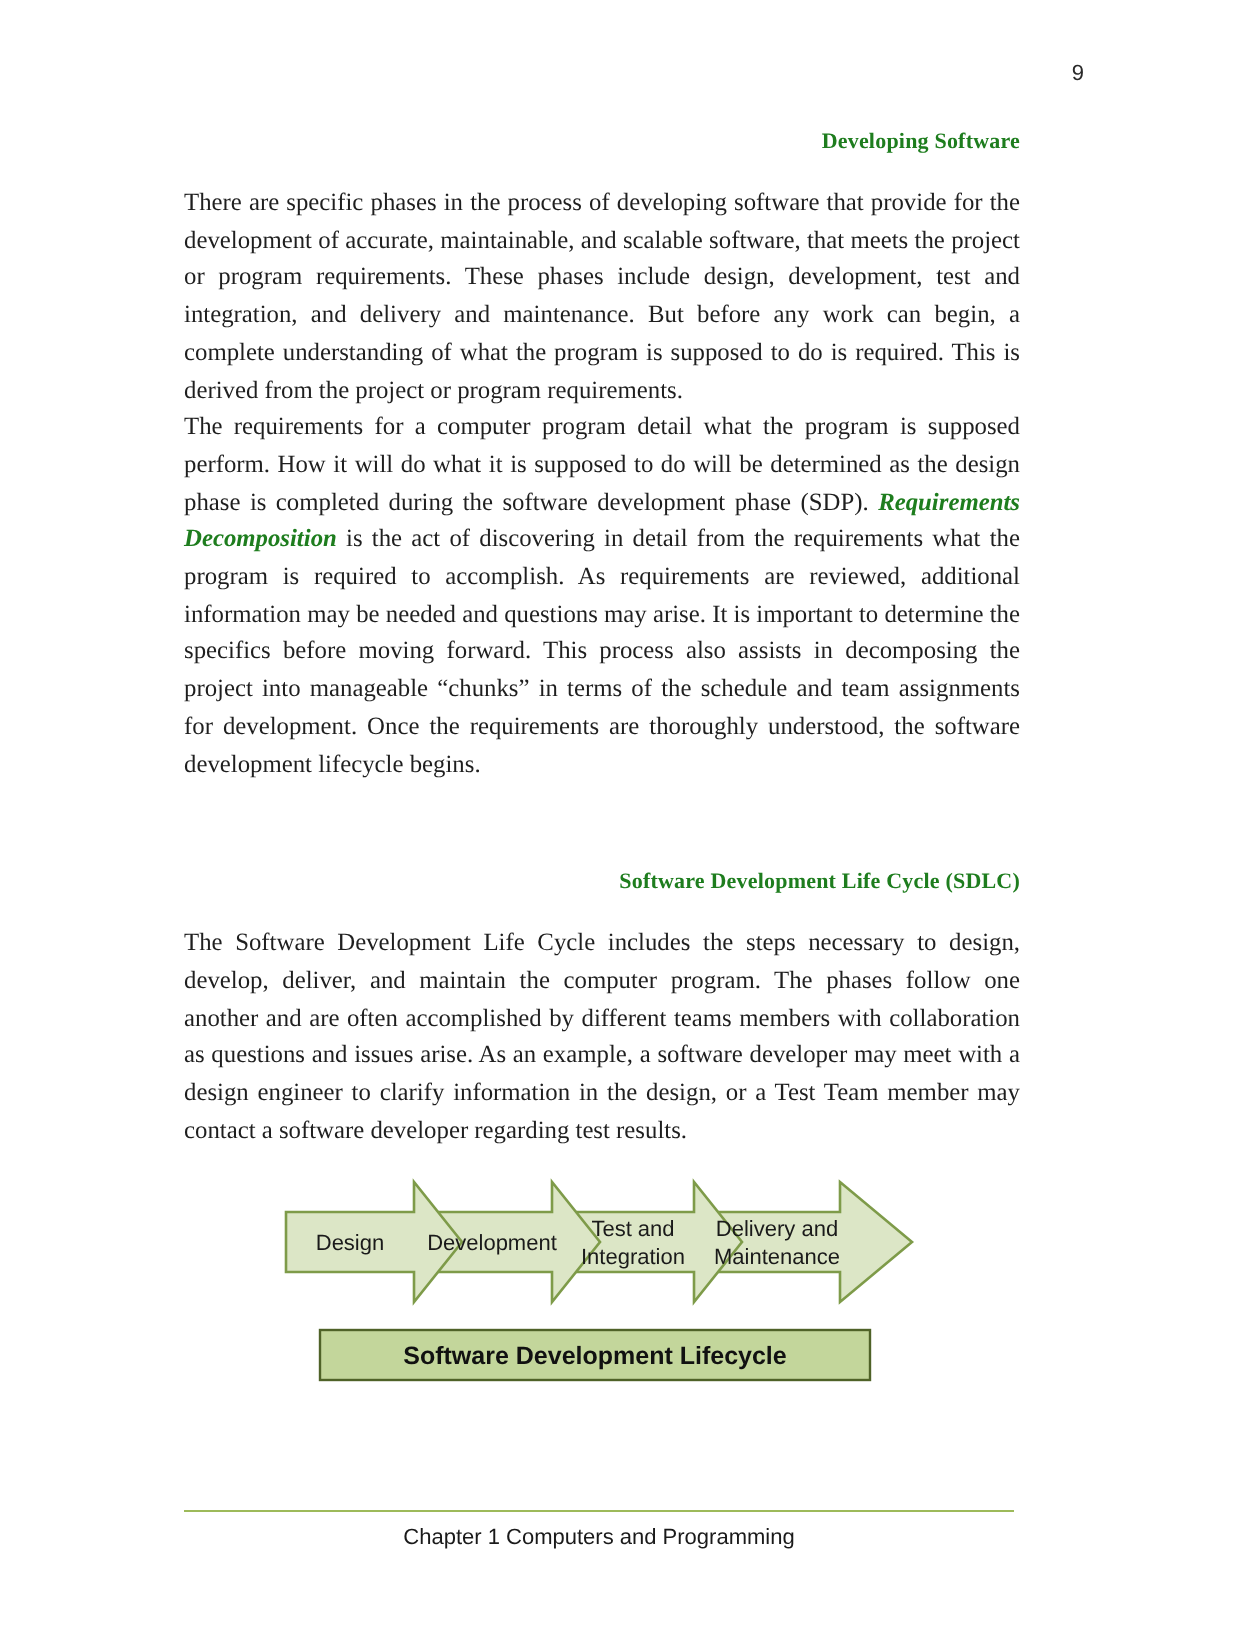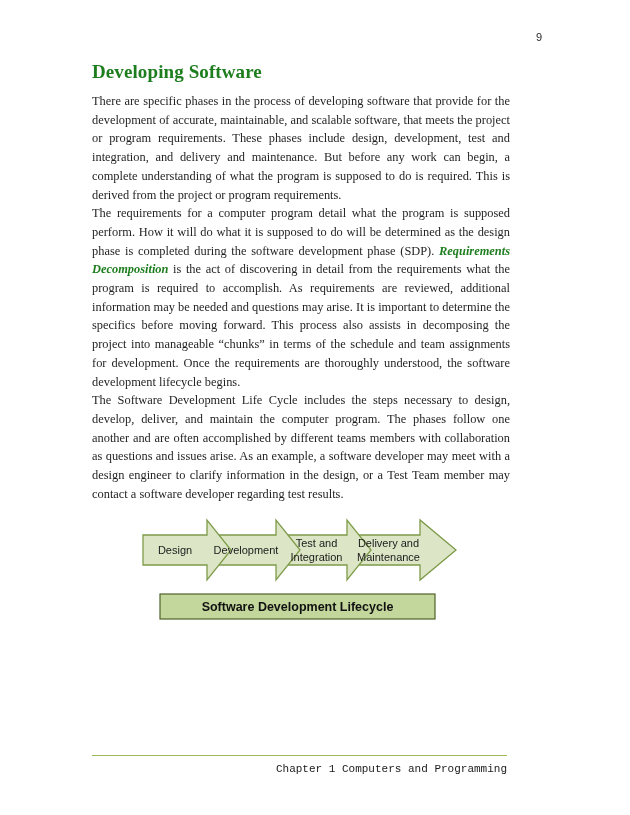--- a/index.html
+++ b/index.html
@@ -23,25 +23,26 @@
   .page-number{
     position:absolute;top:31px;right:88px;
     font-family:"Liberation Sans", sans-serif;
     font-size:11px;color:#2a2a2a;
   }
   .content{
     padding:63px 120px 0 92px;
   }
   h2.sec{
     color:var(--heading-green,#1e7d1e);
-    font-size:19px;
+    font-size:11px;
     line-height:17px;
     font-weight:700;
     margin:42px 0 12px 0;
     letter-spacing:0.1px;
+    text-align:right;
   }
   h2.sec.first{margin-top:0;}
   p.body{
     font-size:12.4px;
     line-height:18.7px;
     text-align:justify;
     margin:0;
   }
   .emphasis{
     color:var(--heading-green,#1e7d1e);
@@ -65,40 +66,41 @@
     left:92px;
     top:755px;
     width:415px;
   }
   .footer-rule{
     border-top:1px solid var(--footer-rule,#9dba5a);
     height:0;
   }
   .footer-text{
     padding-top:7px;
-    text-align:right;
-    font-family:Liberation Mono, monospace;
+    text-align:center;
+    font-family:Liberation Sans, sans-serif;
     font-size:11px;
     color:#1a1a1a;
   }
 </style>
 </head>
 <body>
 
 <div class="page">
 
   <div class="page-number">9</div>
 
   <div class="content">
 
     <h2 class="sec first">Developing Software</h2>
     <p class="body">There are specific phases in the process of developing software that provide for the development of accurate, maintainable, and scalable software, that meets the project or program requirements.  These phases include design, development, test and integration, and delivery and maintenance. But before any work can begin, a complete understanding of what the program is supposed to do is required.  This is derived from the project or program requirements.</p>
 
     <p class="body"><span>The requirements for a computer program detail what the program is supposed perform.  How it will do what it is supposed to do will be determined as the design phase is completed during the software development phase (SDP). </span><span class="emphasis">Requirements Decomposition</span><span> is the act of discovering in detail from the requirements what the program is required to accomplish.  As requirements are reviewed, additional information may be needed and questions may arise.  It is important to determine the specifics before moving forward.  This process also assists in decomposing the project into manageable “chunks” in terms of the schedule and team assignments for development.  Once the requirements are thoroughly understood, the software development lifecycle begins.</span></p>
 
+    <h2 class="sec">Software Development Life Cycle (SDLC)</h2>
     <p class="body">The Software Development Life Cycle includes the steps necessary to design, develop, deliver, and maintain the computer program.  The phases follow one another and are often accomplished by different teams members with collaboration as questions and issues arise.  As an example, a software developer may meet with a design engineer to clarify information in the design, or a Test Team member may contact a software developer regarding test results.</p>
 
     <svg class="diagram" width="418" height="112" viewBox="0 0 418 112" xmlns="http://www.w3.org/2000/svg">
 
       <polygon points="265,22 328,22 328,7 364,37 328,67 328,52 265,52" style="fill:var(--arrow-fill);stroke:var(--arrow-border);stroke-width:1.3;stroke-linejoin:miter;"></polygon>
       <polygon points="194,22 255,22 255,7 279,37 255,67 255,52 194,52" style="fill:var(--arrow-fill);stroke:var(--arrow-border);stroke-width:1.3;stroke-linejoin:miter;"></polygon>
       <polygon points="124,22 184,22 184,7 208,37 184,67 184,52 124,52" style="fill:var(--arrow-fill);stroke:var(--arrow-border);stroke-width:1.3;stroke-linejoin:miter;"></polygon>
       <polygon points="51,22 115,22 115,7 139,37 115,67 115,52 51,52" style="fill:var(--arrow-fill);stroke:var(--arrow-border);stroke-width:1.3;stroke-linejoin:miter;"></polygon>
 
       <text class="arrow-label" x="83" y="41" text-anchor="middle">Design</text>

